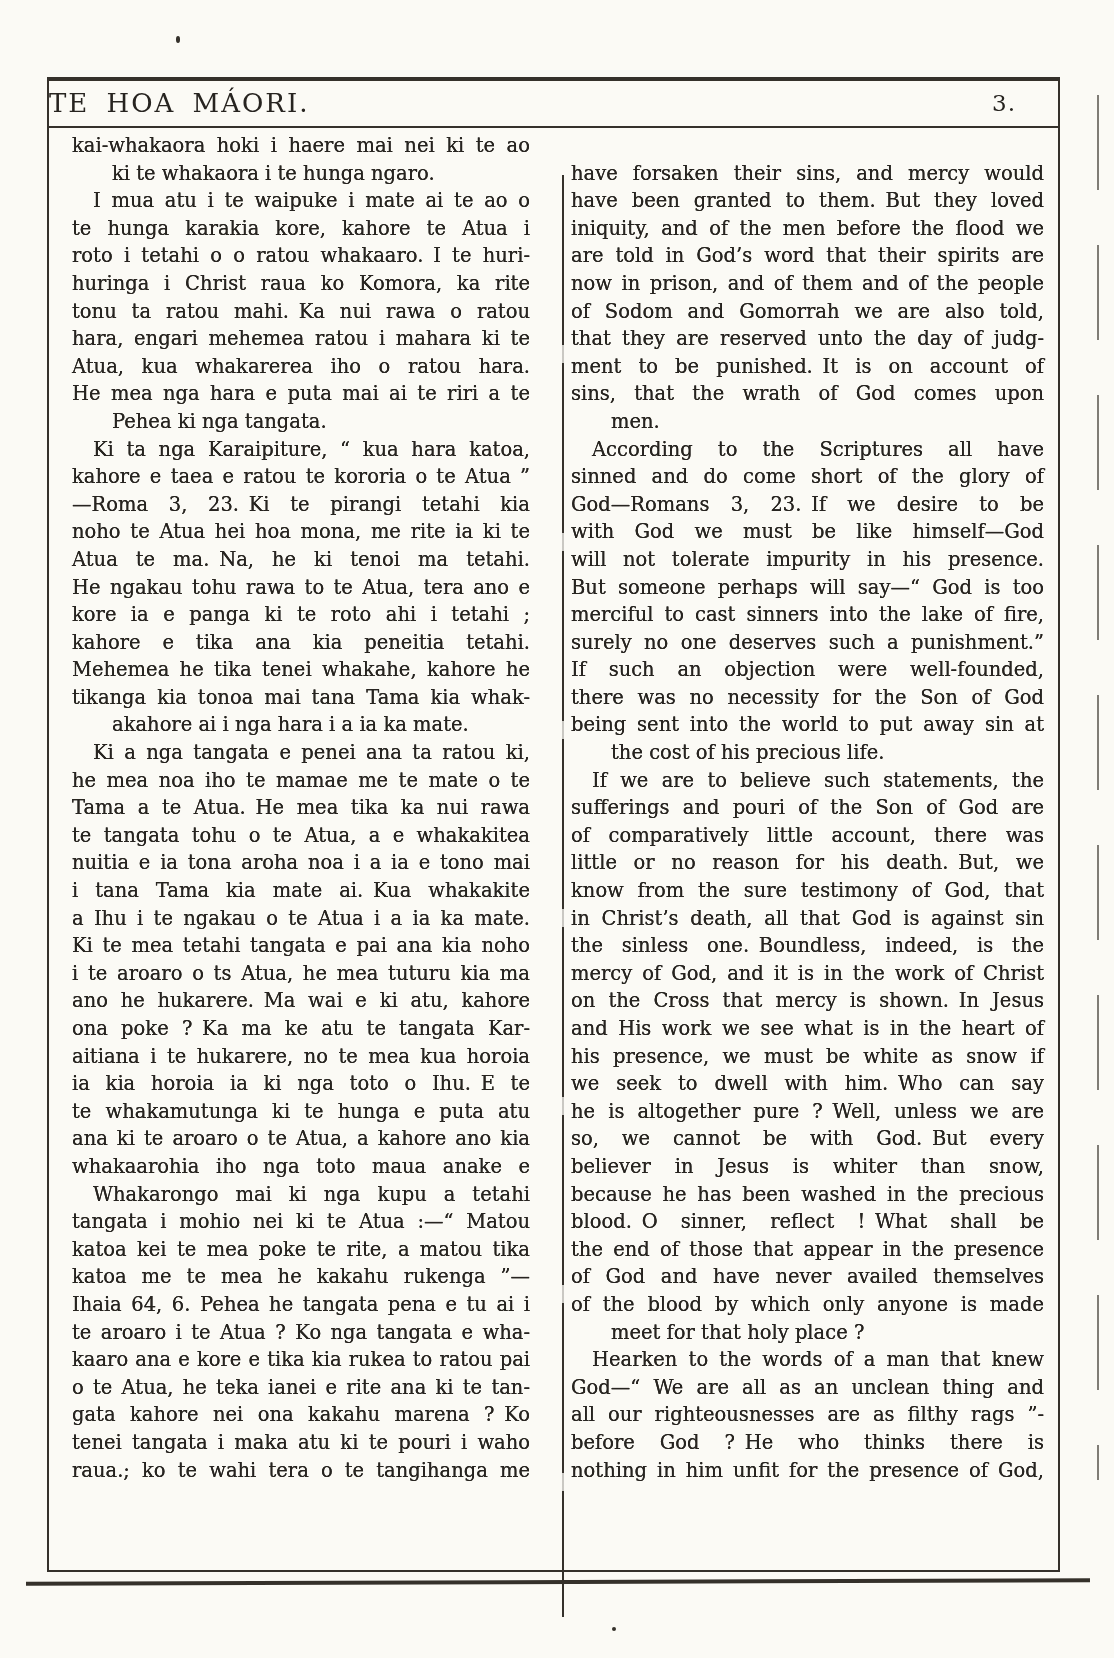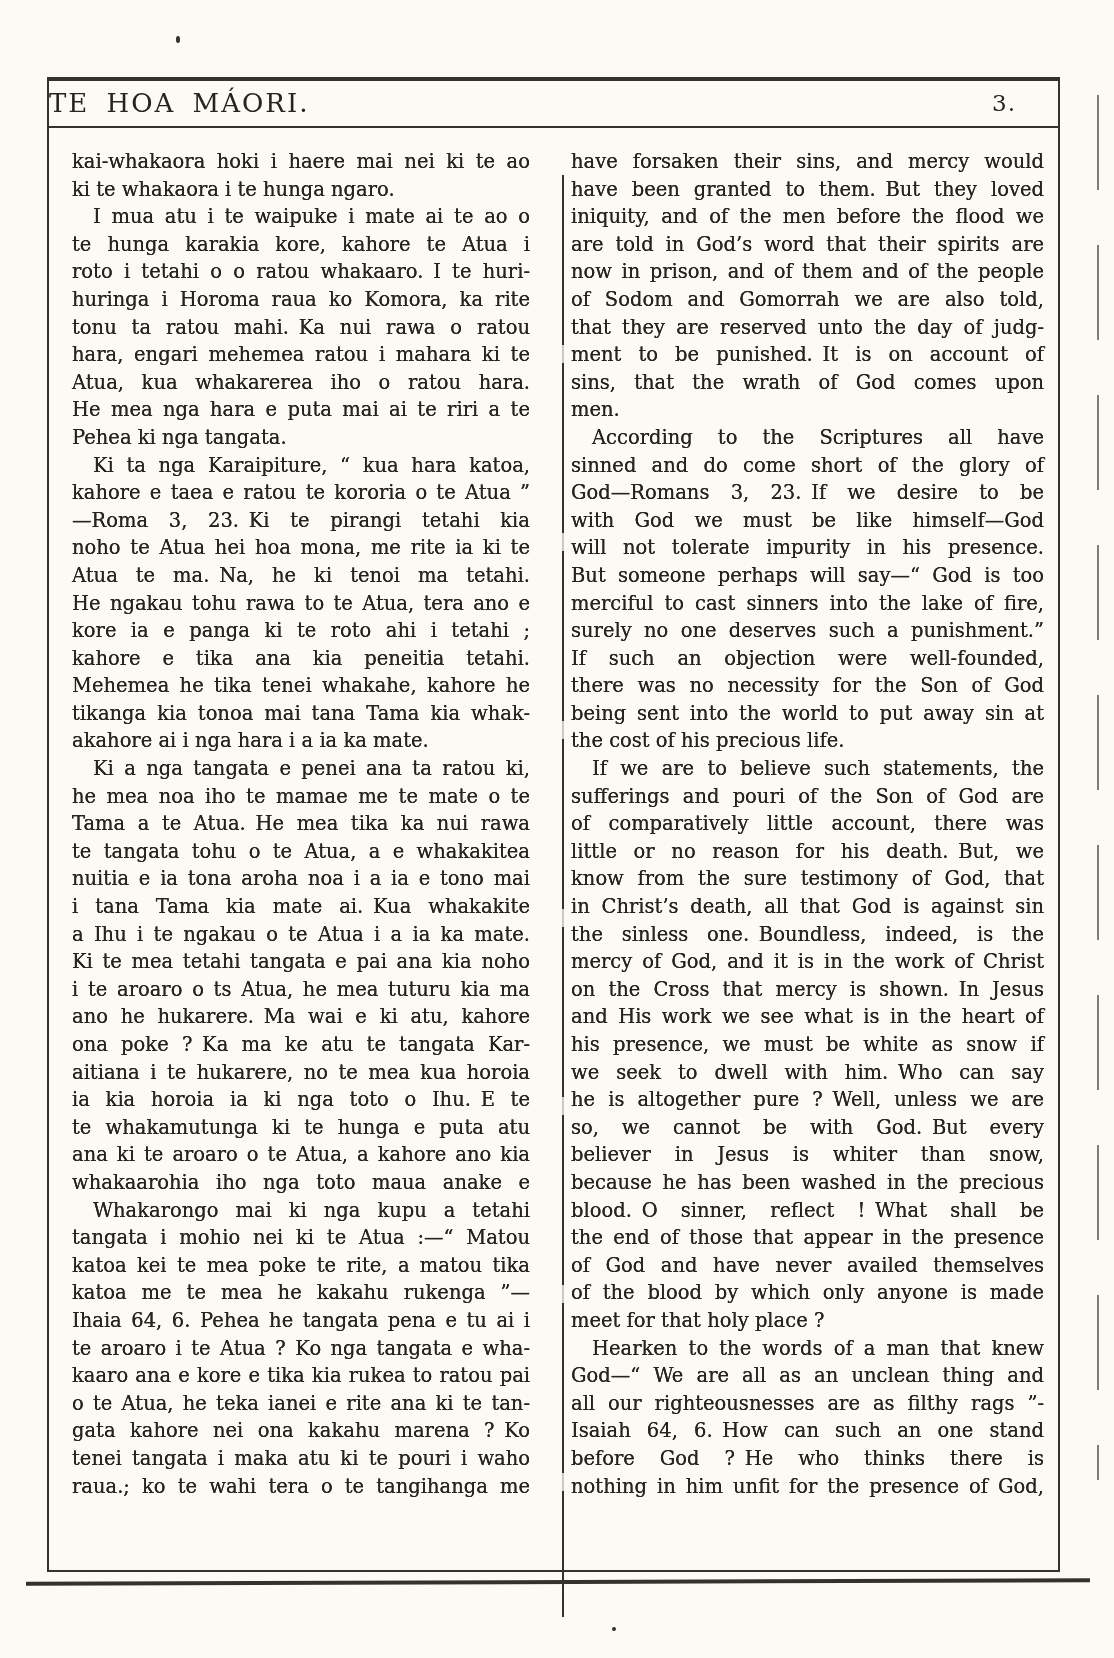--- a/index.html
+++ b/index.html
@@ -34,42 +34,42 @@
     letter-spacing:2px;word-spacing:7px;
     padding-right:2px;
   }
   .masthead .pagenum{
     position:absolute;right:42px;top:0;
     font-size:23px;line-height:45px;letter-spacing:1px;
   }
   .columns{
     position:relative;
     display:flex;align-items:flex-end;
-    padding-top:20px;
+    padding-top:4px;
   }
   .divider{
     position:absolute;left:513px;top:47px;
     width:2px;height:calc(1489px - 47px);
     background:repeating-linear-gradient(to bottom,
       var(--rule) 0 170px, rgba(53,49,43,.25) 170px 188px);
   }
   .col{
     font-size:19.5px;line-height:27.6px;
     text-rendering:optimizeLegibility;
     text-shadow:0 0 .4px currentColor;
   }
   .col-left{width:458px;margin-left:23px;}
   .col-right{width:473px;margin-left:41px;}
   .line{
     text-align:justify;
     text-align-last:justify;
     text-justify:inter-word;
     white-space:normal;
   }
-  .line.pend{text-align-last:left;}
+  .line.pend{text-align-last:left;margin-left:40px;}
   .line.pstart{text-indent:21px;}
   .bottom-rule{
     position:absolute;left:26px;top:1580px;
     width:1064px;height:4px;background:var(--rule);
     transform:rotate(-0.2deg);
   }
   .edge-line{
     position:absolute;left:1097px;top:95px;width:2px;height:1385px;
     background:repeating-linear-gradient(to bottom,
       #56524b 0 95px, rgba(0,0,0,0) 95px 150px);
@@ -87,21 +87,21 @@
     <span class="title">TE HOA MÁORI.</span>
     <span class="pagenum">3.</span>
   </div>
   <div class="columns">
     <div class="col col-left">
         <div class="line">kai-whakaora hoki i haere mai nei ki te ao</div>
         <div class="line pend">ki te whakaora i te hunga ngaro.</div>
         <div class="line pstart">I mua atu i te waipuke i mate ai te ao o</div>
         <div class="line">te hunga karakia kore, kahore te Atua i</div>
         <div class="line">roto i tetahi o o ratou whakaaro. I te huri-</div>
-        <div class="line">huringa i Horoma raua ko Komora, ka rite</div>
+        <div class="line">huringa i Christ raua ko Komora, ka rite</div>
         <div class="line">tonu ta ratou mahi. Ka nui rawa o ratou</div>
         <div class="line">hara, engari mehemea ratou i mahara ki te</div>
         <div class="line">Atua, kua whakarerea iho o ratou hara.</div>
         <div class="line">He mea nga hara e puta mai ai te riri a te</div>
         <div class="line pend">Pehea ki nga tangata.</div>
         <div class="line pstart">Ki ta nga Karaipiture, “ kua hara katoa,</div>
         <div class="line">kahore e taea e ratou te kororia o te Atua ”</div>
         <div class="line">—Roma 3, 23. Ki te pirangi tetahi kia</div>
         <div class="line">noho te Atua hei hoa mona, me rite ia ki te</div>
         <div class="line">Atua te ma. Na, he ki tenoi ma tetahi.</div>
@@ -179,21 +179,20 @@
         <div class="line">believer in Jesus is whiter than snow,</div>
         <div class="line">because he has been washed in the precious</div>
         <div class="line">blood. O sinner, reflect ! What shall be</div>
         <div class="line">the end of those that appear in the presence</div>
         <div class="line">of God and have never availed themselves</div>
         <div class="line">of the blood by which only anyone is made</div>
         <div class="line pend">meet for that holy place ?</div>
         <div class="line pstart">Hearken to the words of a man that knew</div>
         <div class="line">God—“ We are all as an unclean thing and</div>
         <div class="line">all our righteousnesses are as filthy rags ”-</div>
-        <div class="line">Isaiah 64, 6. How can such an one stand</div>
         <div class="line">before God ? He who thinks there is</div>
         <div class="line">nothing in him unfit for the presence of God,</div>
       </div>
     <div class="divider"></div>
   </div>
 </div>
 <div class="bottom-rule"></div>
 <div class="edge-line"></div>
 <div class="speck s1"></div>
 <div class="speck s2"></div>

